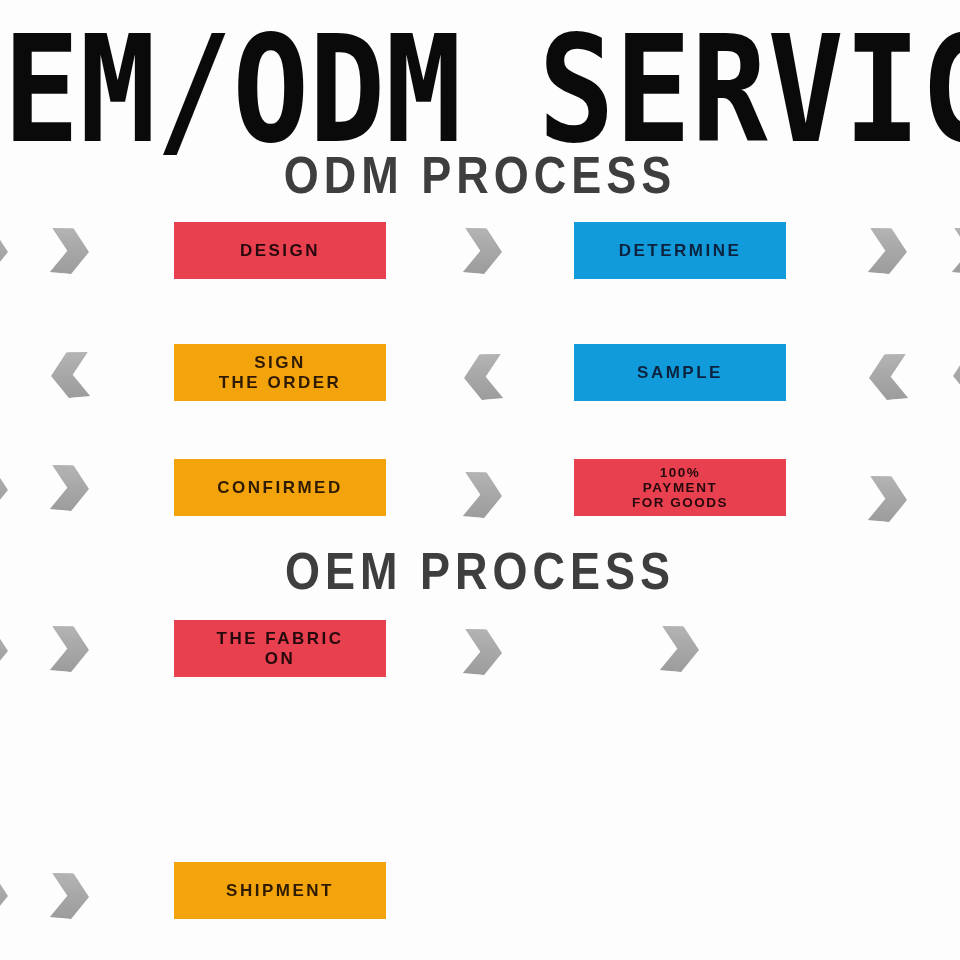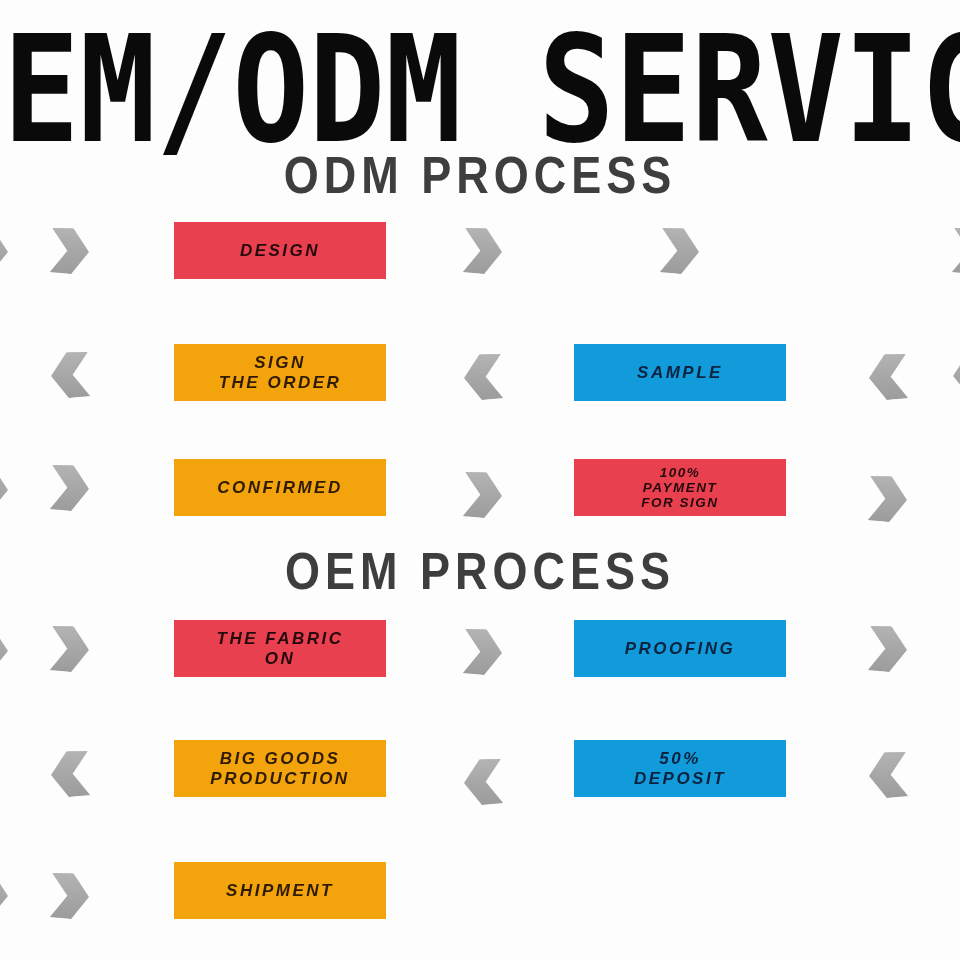--- a/index.html
+++ b/index.html
@@ -14,21 +14,21 @@
            font-family:"DejaVu Sans Mono", monospace; font-weight:bold;
            font-size:127px; white-space:nowrap; color:#0a0a0a; letter-spacing:0px; }
 
   
   .heading { position:absolute; left:0; width:960px; text-align:center;
              font-weight:bold; font-size:45px; letter-spacing:5px; color:#3e3e3e;
              transform: scaleY(1.15); transform-origin: center; }
 
   
   .row { position:absolute; left:0; width:952px; height:57px;
-         display:grid; grid-template-columns:140px 280px 125px 270px 145px;font-style:italic; }
+         display:grid; grid-template-columns:140px 280px 125px 270px 145px; }
   .cell { display:flex; align-items:center; justify-content:center; height:57px; }
 
   
   .box { width:212px; min-height:57px; display:flex; flex-direction:column;
          justify-content:center; text-align:center;
          font-weight:bold; font-size:17px; letter-spacing:2.5px; }
   .box.red    { background:#e8404e; color:#26090d; }
   .box.blue   { background:#129bdb; color:#0c2340; }
   .box.orange { background:#f3a40d; color:#2f1b02; }
   .box.small  { font-size:13.5px; letter-spacing:1.5px; }
@@ -60,20 +60,25 @@
       </div>
     <div class="cell">
       <div class="box red">
         <span class="line">DESIGN</span>
       </div>
     </div>
     <div class="cell">
         <span class="chev"></span>
       </div>
     <div class="cell">
+      <div class="box blue">
+        <span class="line">DETERMINE</span>
+      </div>
+    </div>
+    <div class="cell">
         <span class="chev"></span>
       </div>
   </div>
 
   <div class="row" style="top:344px">
     <div class="cell">
         <span class="chev left" style="margin-top:4px"></span>
       </div>
     <div class="cell">
       <div class="box orange">
@@ -103,21 +108,21 @@
         <span class="line">CONFIRMED</span>
       </div>
     </div>
     <div class="cell">
         <span class="chev" style="margin-top:14px"></span>
       </div>
     <div class="cell">
       <div class="box red small">
         <span class="line">100%</span>
         <span class="line">PAYMENT</span>
-        <span class="line">FOR SIGN</span>
+        <span class="line">FOR GOODS</span>
       </div>
     </div>
     <div class="cell">
         <span class="chev" style="margin-top:22px"></span>
       </div>
   </div>
 
   <div class="row" style="top:620px">
     <div class="cell">
         <span class="chev"></span>
@@ -125,52 +130,24 @@
     <div class="cell">
       <div class="box red">
         <span class="line">THE FABRIC</span>
         <span class="line">ON</span>
       </div>
     </div>
     <div class="cell">
         <span class="chev" style="margin-top:6px"></span>
       </div>
     <div class="cell">
-      <div class="box blue">
-        <span class="line">PROOFING</span>
-      </div>
-    </div>
-    <div class="cell">
         <span class="chev"></span>
       </div>
   </div>
 
-  <div class="row" style="top:740px">
-    <div class="cell">
-        <span class="chev left" style="margin-top:10px"></span>
-      </div>
-    <div class="cell">
-      <div class="box orange">
-        <span class="line">BIG GOODS</span>
-        <span class="line">PRODUCTION</span>
-      </div>
-    </div>
-    <div class="cell">
-        <span class="chev left" style="margin-top:26px"></span>
-      </div>
-    <div class="cell">
-      <div class="box blue">
-        <span class="line">50%</span>
-        <span class="line">DEPOSIT</span>
-      </div>
-    </div>
-    <div class="cell">
-        <span class="chev left" style="margin-top:12px"></span>
-      </div>
-  </div>
 
   <div class="row" style="top:862px">
     <div class="cell">
         <span class="chev" style="margin-top:10px"></span>
       </div>
     <div class="cell">
       <div class="box orange">
         <span class="line">SHIPMENT</span>
       </div>
     </div>

